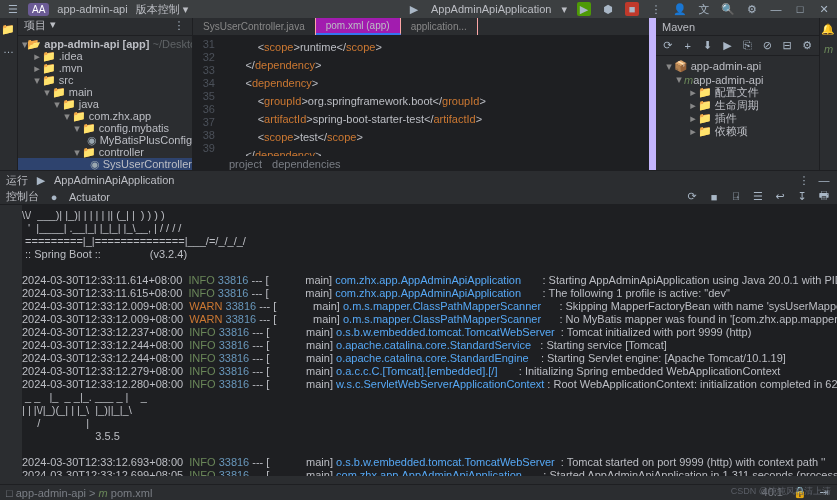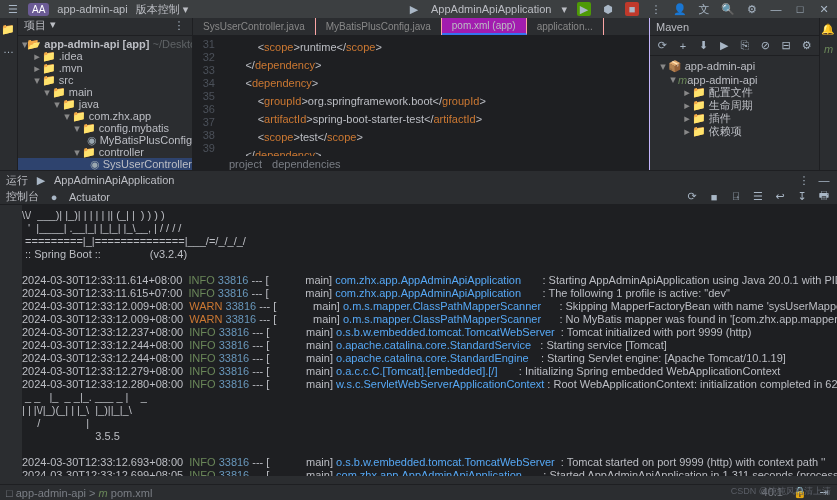--- a/index.html
+++ b/index.html
@@ -22,21 +22,21 @@
 .folder{color:#9aa7b0}
 .editor-area{flex:1;display:flex;flex-direction:column;background:#1e1f22;min-width:0}
 .tabs{height:18px;display:flex;border-bottom:1px solid #1e1f22;background:#2b2d30}
 .tab{padding:0 10px;display:flex;align-items:center;gap:4px;border-right:1px solid #fca5a5;color:#888;font-size:10px}
 .tab.active{background:#a21caf;color:#bcbec4;border-bottom:2px solid #3574f0}
 .code{flex:1;display:flex;font-family:Consolas,monospace;font-size:11px;overflow:hidden}
 .gutter{width:28px;text-align:right;padding-right:6px;color:#4b5059;user-select:none;padding-top:2px;line-height:13px}
 .lines{flex:1;padding-top:2px;line-height:18px;white-space:pre}
 .tag{color:#cc7832}.cmt{color:#808080}
 .bc{height:14px;display:flex;align-items:center;padding:0 6px;color:#7a7e85;gap:10px;font-size:10px;border-top:1px solid #1e1f22}
-.maven{width:170px;background:#2b2d30;border-left:1px solid #c4b5fd}
+.maven{width:170px;background:#2b2d30;border-left:7px solid #c4b5fd}
 .maven-hdr{height:18px;display:flex;align-items:center;padding:0 6px;border-bottom:1px solid #1e1f22}
 .maven-tb{height:20px;display:flex;align-items:center;gap:8px;padding:0 6px;border-bottom:1px solid #1e1f22}
 .maven-tree{padding:4px;font-size:10px}
 .maven-tree .tree-row{height:13px}
 .rightbar{width:18px;background:#2b2d30;border-left:1px solid #1e1f22;display:flex;flex-direction:column;align-items:center;padding-top:4px;gap:6px}
 .run-panel{height:306px;background:#1e1f22;border-top:1px solid #1e1f22;display:flex;flex-direction:column}
 .run-hdr{height:18px;display:flex;align-items:center;padding:0 6px;gap:6px;background:#2b2d30}
 .run-sub{height:16px;display:flex;align-items:center;padding:0 6px;gap:8px;background:#2b2d30;border-bottom:1px solid #1e1f22}
 .run-sub .spacer{flex:1}
 .console{flex:1;display:flex;font-family:Consolas,monospace;font-size:11px;overflow:hidden}
@@ -98,21 +98,20 @@
         <div class="tree-row" style="padding-left: 54px;"><span class="tri">▾</span><span class="folder">📁</span>&nbsp;config.mybatis</div>
         <div class="tree-row" style="padding-left: 64px;"><span class="tri"></span><span class="folder">◉</span>&nbsp;MyBatisPlusConfig</div>
         <div class="tree-row" style="padding-left: 54px;"><span class="tri">▾</span><span class="folder">📁</span>&nbsp;controller</div>
         <div class="tree-row sel" style="padding-left: 64px;"><span class="tri"></span><span class="folder">◉</span>&nbsp;SysUserController</div>
       </div>
   </div>
 
   <div class="editor-area">
     <div class="tabs" id="tabs">
         <div class="tab">SysUserController.java</div>
-        <div class="tab">MyBatisPlusConfig.java</div>
         <div class="tab active">pom.xml (app)</div>
         <div class="tab">application...</div>
       </div>
     <div class="code">
       <div class="gutter" id="gutter">31
 32
 33
 34
 35
 36
@@ -190,21 +189,21 @@
     <span class="ico">🖶</span>
   </div>
   <div class="console">
     <div class="con-left"></div>
     <div class="con-out" id="conout">\\/  ___)| |_)| | | | | || (_| |  ) ) ) )
   '  |____| .__|_| |_|_| |_\__, | / / / /
  =========|_|==============|___/=/_/_/_/
  :: Spring Boot ::                (v3.2.4)
 
 <span class="ts">2024-03-30T12:33:11.614+08:00</span>  <span class="info">INFO</span> <span class="pid">33816</span> --- [            main] <span class="cls">com.zhx.app.AppAdminApiApplication      </span> : Starting AppAdminApiApplication using Java 20.0.1 with PID 338
-<span class="ts">2024-03-30T12:33:11.615+07:00</span>  <span class="info">INFO</span> <span class="pid">33816</span> --- [            main] <span class="cls">com.zhx.app.AppAdminApiApplication      </span> : The following 1 profile is active: "dev"
+<span class="ts">2024-03-30T12:33:11.615+08:00</span>  <span class="info">INFO</span> <span class="pid">33816</span> --- [            main] <span class="cls">com.zhx.app.AppAdminApiApplication      </span> : The following 1 profile is active: "dev"
 <span class="ts">2024-03-30T12:33:12.009+08:00</span>  <span class="warn">WARN</span> <span class="pid">33816</span> --- [            main] <span class="cls">o.m.s.mapper.ClassPathMapperScanner     </span> : Skipping MapperFactoryBean with name 'sysUserMapper' and 'com.
 <span class="ts">2024-03-30T12:33:12.009+08:00</span>  <span class="warn">WARN</span> <span class="pid">33816</span> --- [            main] <span class="cls">o.m.s.mapper.ClassPathMapperScanner     </span> : No MyBatis mapper was found in '[com.zhx.app.mapper]' package.
 <span class="ts">2024-03-30T12:33:12.237+08:00</span>  <span class="info">INFO</span> <span class="pid">33816</span> --- [            main] <span class="cls">o.s.b.w.embedded.tomcat.TomcatWebServer </span> : Tomcat initialized with port 9999 (http)
 <span class="ts">2024-03-30T12:33:12.244+08:00</span>  <span class="info">INFO</span> <span class="pid">33816</span> --- [            main] <span class="cls">o.apache.catalina.core.StandardService  </span> : Starting service [Tomcat]
 <span class="ts">2024-03-30T12:33:12.244+08:00</span>  <span class="info">INFO</span> <span class="pid">33816</span> --- [            main] <span class="cls">o.apache.catalina.core.StandardEngine   </span> : Starting Servlet engine: [Apache Tomcat/10.1.19]
 <span class="ts">2024-03-30T12:33:12.279+08:00</span>  <span class="info">INFO</span> <span class="pid">33816</span> --- [            main] <span class="cls">o.a.c.c.C.[Tomcat].[embedded].[/]      </span> : Initializing Spring embedded WebApplicationContext
 <span class="ts">2024-03-30T12:33:12.280+08:00</span>  <span class="info">INFO</span> <span class="pid">33816</span> --- [            main] <span class="cls">w.s.c.ServletWebServerApplicationContext</span> : Root WebApplicationContext: initialization completed in 628 ms
  _ _   |_  _ _|_. ___ _ |    _ 
 | | |\/|_)(_| | |_\  |_)||_|_\ 
      /               |         

